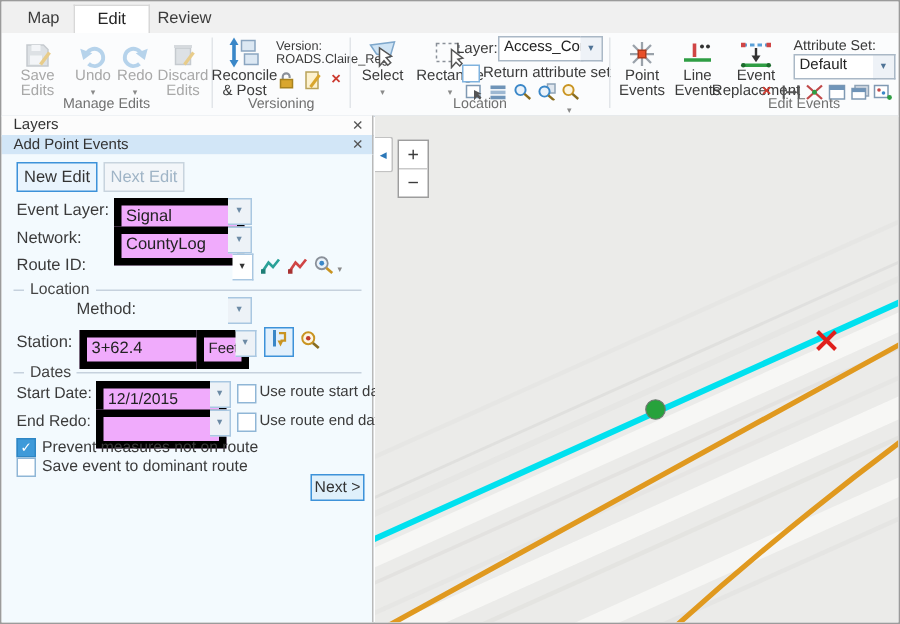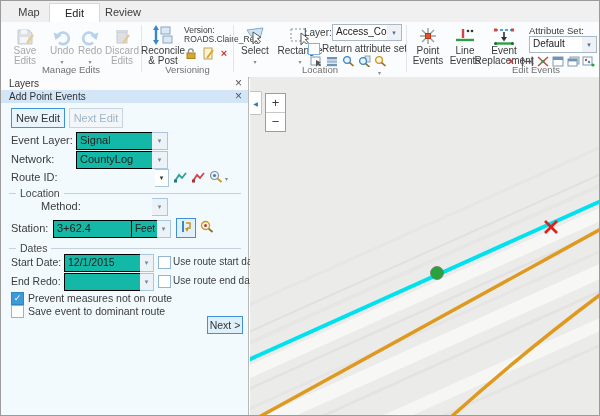--- a/index.html
+++ b/index.html
@@ -26,21 +26,21 @@
              border-left:none;text-align:center;font-size:7px;line-height:15px;color:#4f7396;}
   .sicon{position:absolute;width:14px;height:12px;display:flex;align-items:center;justify-content:center;}
   .cb{position:absolute;width:10px;height:10px;background:#fff;border:1px solid #7fb2de;}
   .smalltext{position:absolute;font-size:10px;color:#3b3b3b;white-space:nowrap;}
   
   .phead{position:absolute;left:0;width:247px;height:13px;font-size:10px;line-height:13px;color:#333;}
   .pclose{position:absolute;top:0;right:6px;font-size:12px;line-height:13px;color:#555;cursor:default;}
   #panelbody{left:0;top:102px;width:247px;height:312px;background:#f3fafe;border-right:1px solid #b9b9b9;}
   .btn{position:absolute;text-align:center;font-size:11px;cursor:default;}
   .flabel{position:absolute;font-size:11px;color:#3b3b3b;white-space:nowrap;}
-  .field{position:absolute;height:16px;background:#14b8a6;border:1px solid #000000;font-size:11px;
+  .field{position:absolute;height:16px;background:#f0abfc;border:5px solid #000000;font-size:11px;
          line-height:15px;padding-left:3px;color:#222;white-space:nowrap;overflow:hidden;}
   .farrow{position:absolute;height:16px;width:15px;background:#edf2f7;border:1px solid #a9c7e1;border-left:none;
           text-align:center;font-size:7px;line-height:16px;color:#6c8aa5;}
   .sep{position:absolute;left:8px;width:232px;height:12px;display:flex;align-items:center;font-size:10.5px;color:#444;}
   .sep .ln{flex:1;height:1px;background:#c6d1dd;}
   .sep .dash{width:7px;height:1px;background:#c6d1dd;margin-right:4px;}
   .sep span.t{margin-right:4px;}
   .cbx{position:absolute;width:11px;height:11px;border:1px solid #8fb6d6;background:#fff;font-size:9px;
        line-height:11px;text-align:center;color:#fff;}
   .cbx.on{background:#3e9ad9;border-color:#2e86c4;}
@@ -329,21 +329,21 @@
       </svg>
   </span>
   <span class="rcaret abs" style="left:224px;top:173px;">▾</span>
 
   <div class="sep" style="top:186px;">
     <span class="dash"></span>
       <span class="t">Location</span>
       <span class="ln"></span>
   </div>
 
-  <div class="flabel" style="left:4px;top:199px;padding-left:36px;">Method:</div>
+  <div class="flabel" style="left:14px;top:199px;padding-left:36px;">Method:</div>
   <div class="farrow" style="left:151px;top:197px;">▾</div>
 
   <div class="flabel" style="left:10px;top:221px;">Station:</div>
   <div class="field" style="left:52px;top:219px;width:74px;">3+62.4</div>
   <div class="field" style="left:130px;top:219px;width:22px;font-size:10px;">Feet</div>
   <div class="farrow" style="left:156px;top:219px;width:13px;">▾</div>
   <div class="abs" style="left:175px;top:217px;width:18px;height:18px;border:1px solid #3d92d9;background:#e2f0fc;display:flex;align-items:center;justify-content:center;">
     <span>
       <svg width="12" height="13">
           <line x1="3" y1="1" x2="3" y2="12" stroke="#3a87c8" stroke-width="2"></line>

